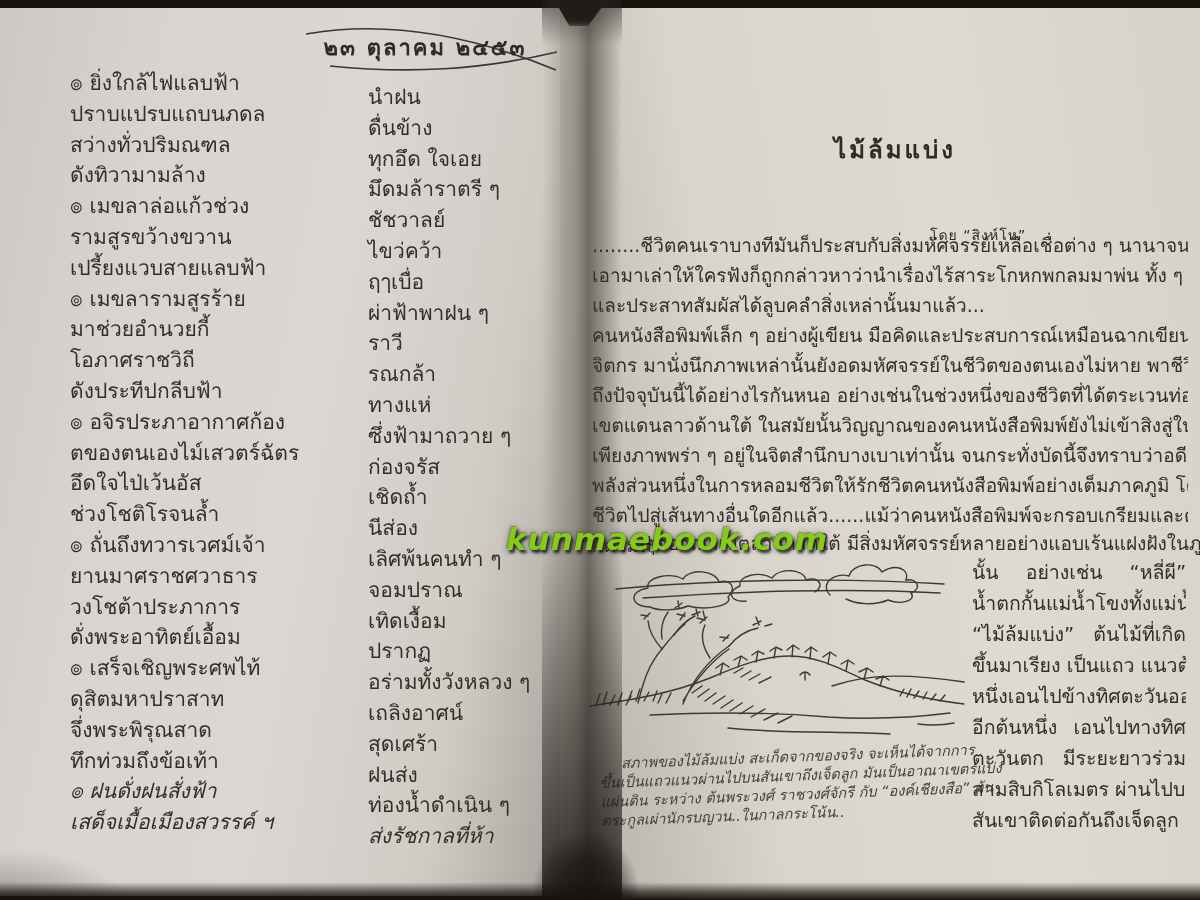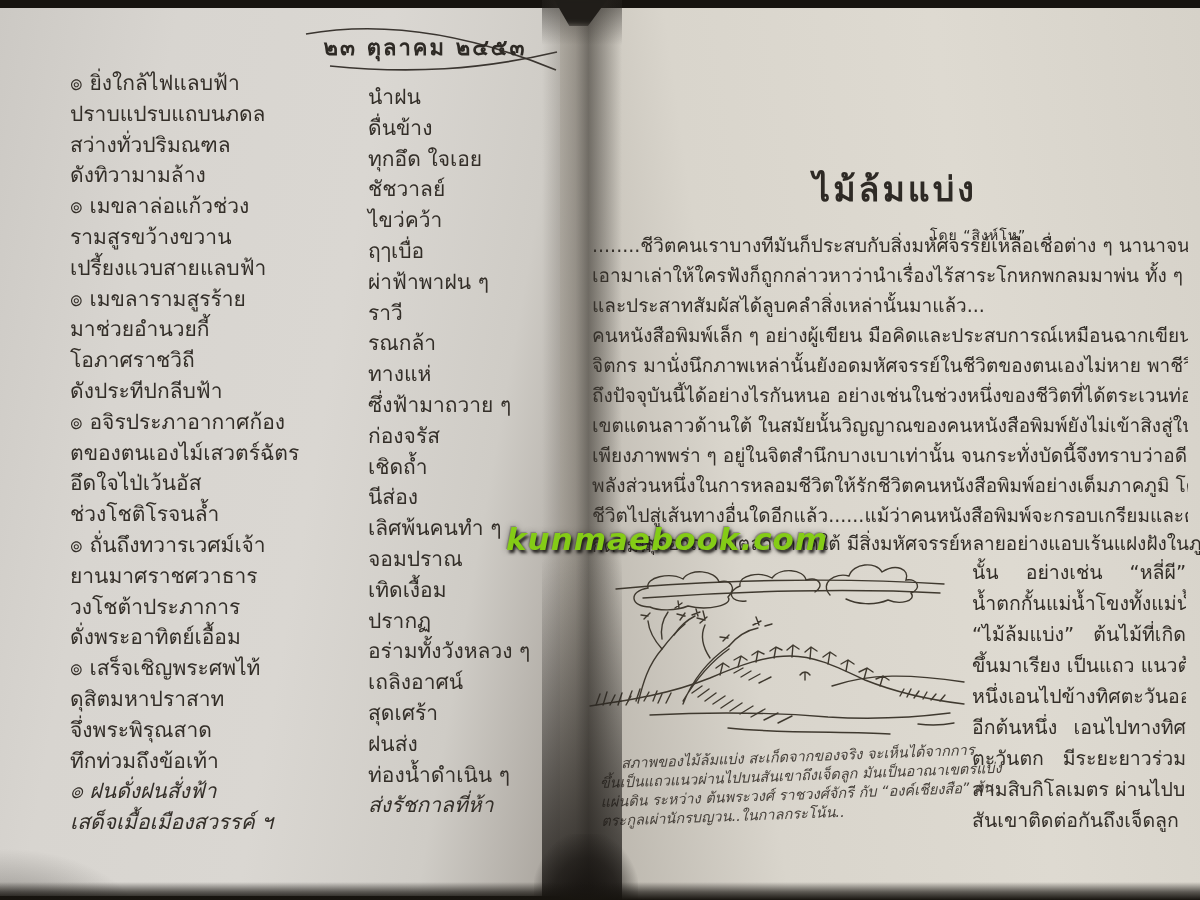--- a/index.html
+++ b/index.html
@@ -49,21 +49,21 @@
   .header-arcs{position:absolute;left:0;top:0;}
   .poem-col{position:absolute;font-size:21px;line-height:30.8px;color:#332e28;white-space:nowrap;}
   .poem-col-1{left:64px;top:60px;width:290px;margin-left:6px;}
   .poem-col-2{left:368px;top:74px;width:190px;}
   .poem-line{height:30.8px;}
   .poem-tail .poem-line{font-style:italic;}
 
   
   .story-title{
     position:absolute;left:210px;top:122px;width:250px;text-align:center;
-    font-size:34px;font-weight:600;letter-spacing:3px;color:#2e2a25;margin-top:32px;
+    font-size:24px;font-weight:600;letter-spacing:3px;color:#2e2a25;
   }
   .story-byline{
     position:absolute;left:370px;top:180px;width:220px;
     font-size:14px;font-weight:400;letter-spacing:1px;color:#2e2a25;margin-top:36px;
   }
   .para{position:absolute;left:32px;width:596px;font-size:19px;line-height:30px;color:#332e28;}
   .para .pline{height:30px;text-align:justify;text-align-last:justify;white-space:nowrap;overflow:hidden;}
   .para .pline:last-child{text-align-last:left;}
   .para-1{top:222px;}
   .para-2{top:312px;}
@@ -129,20 +129,21 @@
         <div class="poem-line">๏  ฝนดั่งฝนสั่งฟ้า</div>
         <div class="poem-line">เสด็จเมื้อเมืองสวรรค์ ฯ</div>
       </div>
   </div>
 
   <div class="poem-col poem-col-2">
     <div>
         <div class="poem-line">นำฝน</div>
         <div class="poem-line">ดื่นข้าง</div>
         <div class="poem-line">ทุกอึด ใจเอย</div>
+        <div class="poem-line">มึดมล้าราตรี ๆ</div>
         <div class="poem-line">ชัชวาลย์</div>
         <div class="poem-line">ไขว่คว้า</div>
         <div class="poem-line">ฤๅเบื่อ</div>
         <div class="poem-line">ผ่าฟ้าพาฝน ๆ</div>
         <div class="poem-line">ราวี</div>
         <div class="poem-line">รณกล้า</div>
         <div class="poem-line">ทางแห่</div>
         <div class="poem-line">ซึ่งฟ้ามาถวาย ๆ</div>
         <div class="poem-line">ก่องจรัส</div>
         <div class="poem-line">เชิดถ้ำ</div>

